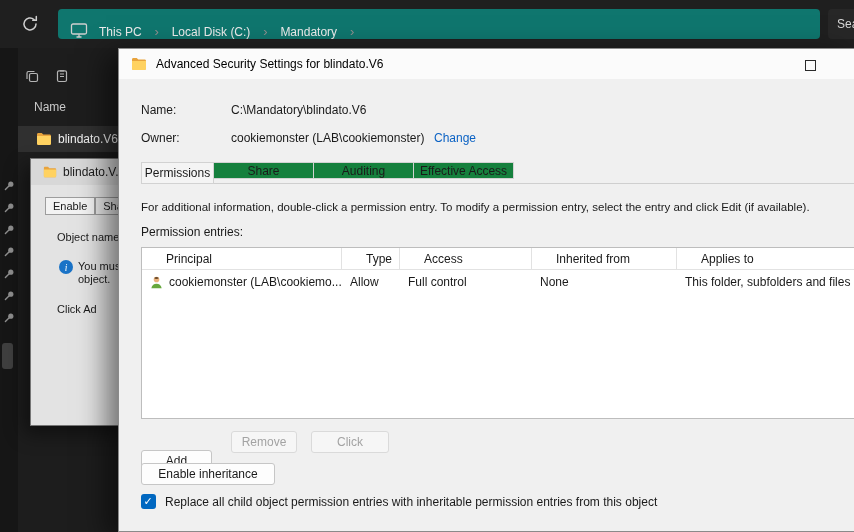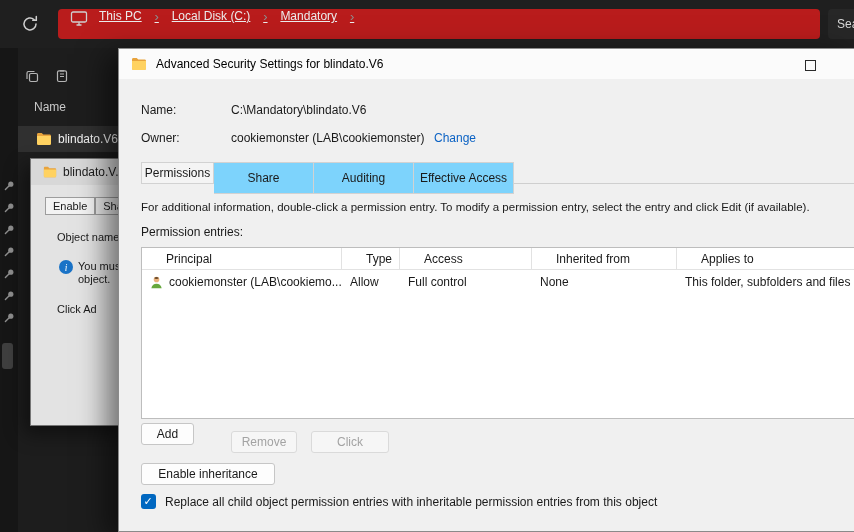--- a/index.html
+++ b/index.html
@@ -11,23 +11,23 @@
     font-size:12px; color:#1a1a1a;
     -webkit-font-smoothing:antialiased;
   }
   svg { display:block; }
 
   
   .topbar { position:absolute; left:0; top:0; width:854px; height:48px; background:#1f1f1f; z-index:3; }
   .refresh-btn { position:absolute; left:20px; top:14px; width:20px; height:20px; cursor:pointer; }
   .addressbar {
     position:absolute; left:58px; top:9px; width:762px; height:30px;
-    background:#b91c1c; border-radius:4px;
-    display:flex; align-items:flex-start; gap:11px; padding:0 12px;
-    color:#ececec; white-space:nowrap; overflow:hidden;text-decoration:underline;
+    background:#0f766e; border-radius:4px;
+    display:flex; align-items:flex-end; gap:11px; padding:0 12px;
+    color:#ececec; white-space:nowrap; overflow:hidden;
   }
   .crumb { color:#ececec; cursor:pointer; }
   .crumb-sep { color:#8f8f8f; width:8px; text-align:center; }
   .crumb-sep::after { content:"›"; font-size:13px; }
   .searchbox {
     position:absolute; left:828px; top:9px; width:60px; height:30px;
     background:#272727; border-radius:4px; color:#d8d8d8;
     display:flex; align-items:center; padding-left:9px; overflow:hidden;
   }
 
@@ -80,22 +80,22 @@
   .abs { position:absolute; white-space:nowrap; }
   .lbl-name  { left:22px;  top:54px; }
   .val-name  { left:112px; top:54px; }
   .lbl-owner { left:22px;  top:82px; }
   .val-owner { left:112px; top:82px; }
   .link-change { left:315px; top:82px; color:#0b62c4; cursor:pointer; }
 
   .tabs { position:absolute; left:22px; top:113px; display:flex; }
   .tabs-underline { position:absolute; left:22px; top:134px; right:0; height:1px; background:#cfcfcf; }
   .tab {
-    height:32px; display:flex; align-items:center; justify-content:center;
-    border:1px solid #d2d2d2; background:#7dd3fc; cursor:pointer;
+    height:17px; display:flex; align-items:center; justify-content:center;
+    border:1px solid #d2d2d2; background:#15803d; cursor:pointer;
   }
   .tab + .tab { border-left:none; }
   .tab:nth-child(1) { width:73px; }
   .tab:nth-child(2) { width:100px; }
   .tab:nth-child(3) { width:100px; }
   .tab:nth-child(4) { width:100px; }
   .tab.sel { height:22px; background:#f4f4f4; position:relative; z-index:2; }
 
   .info-line { position:absolute; left:22px; top:152px; right:2px; font-size:11.5px; white-space:nowrap; overflow:hidden; }
   .entries-label { position:absolute; left:22px; top:176px; white-space:nowrap; }
@@ -110,21 +110,21 @@
   .trow { display:flex; height:24px; align-items:center; cursor:pointer; }
   .td { display:flex; align-items:center; padding-left:8px; white-space:nowrap; overflow:hidden; }
   .td.c1 { padding-left:7px; gap:5px; }
 
   .btn {
     position:absolute; height:22px; border:1px solid #c6c6c6; background:#fdfdfd;
     border-radius:3px; font-size:12px; display:flex; align-items:center; justify-content:center;
     color:#1a1a1a; cursor:pointer; font-family:inherit;
   }
   .btn.disabled { color:#a3a3a3; border-color:#dadada; background:#f6f6f6; }
-  .btn-add     { left:22px;  top:374px; width:53px; }
+  .btn-add     { left:22px;  top:401px; width:71px; }
   .btn-remove  { left:112px; top:382px; width:66px; }
   .btn-view    { left:192px; top:382px; width:78px; }
   .btn-inherit { left:22px;  top:414px; width:134px; }
 
   .checkbox-row { position:absolute; left:22px; top:445px; display:flex; align-items:center; gap:9px; }
   .checkbox { width:15px; height:15px; background:#0067c0; border-radius:3px; position:relative; cursor:pointer; flex:0 0 auto; }
   .checkbox::after { content:"✓"; color:#fff; position:absolute; left:2.5px; top:0; font-size:11px; line-height:15px; }
   .checkbox-label { white-space:nowrap; }
 </style>
 </head>

